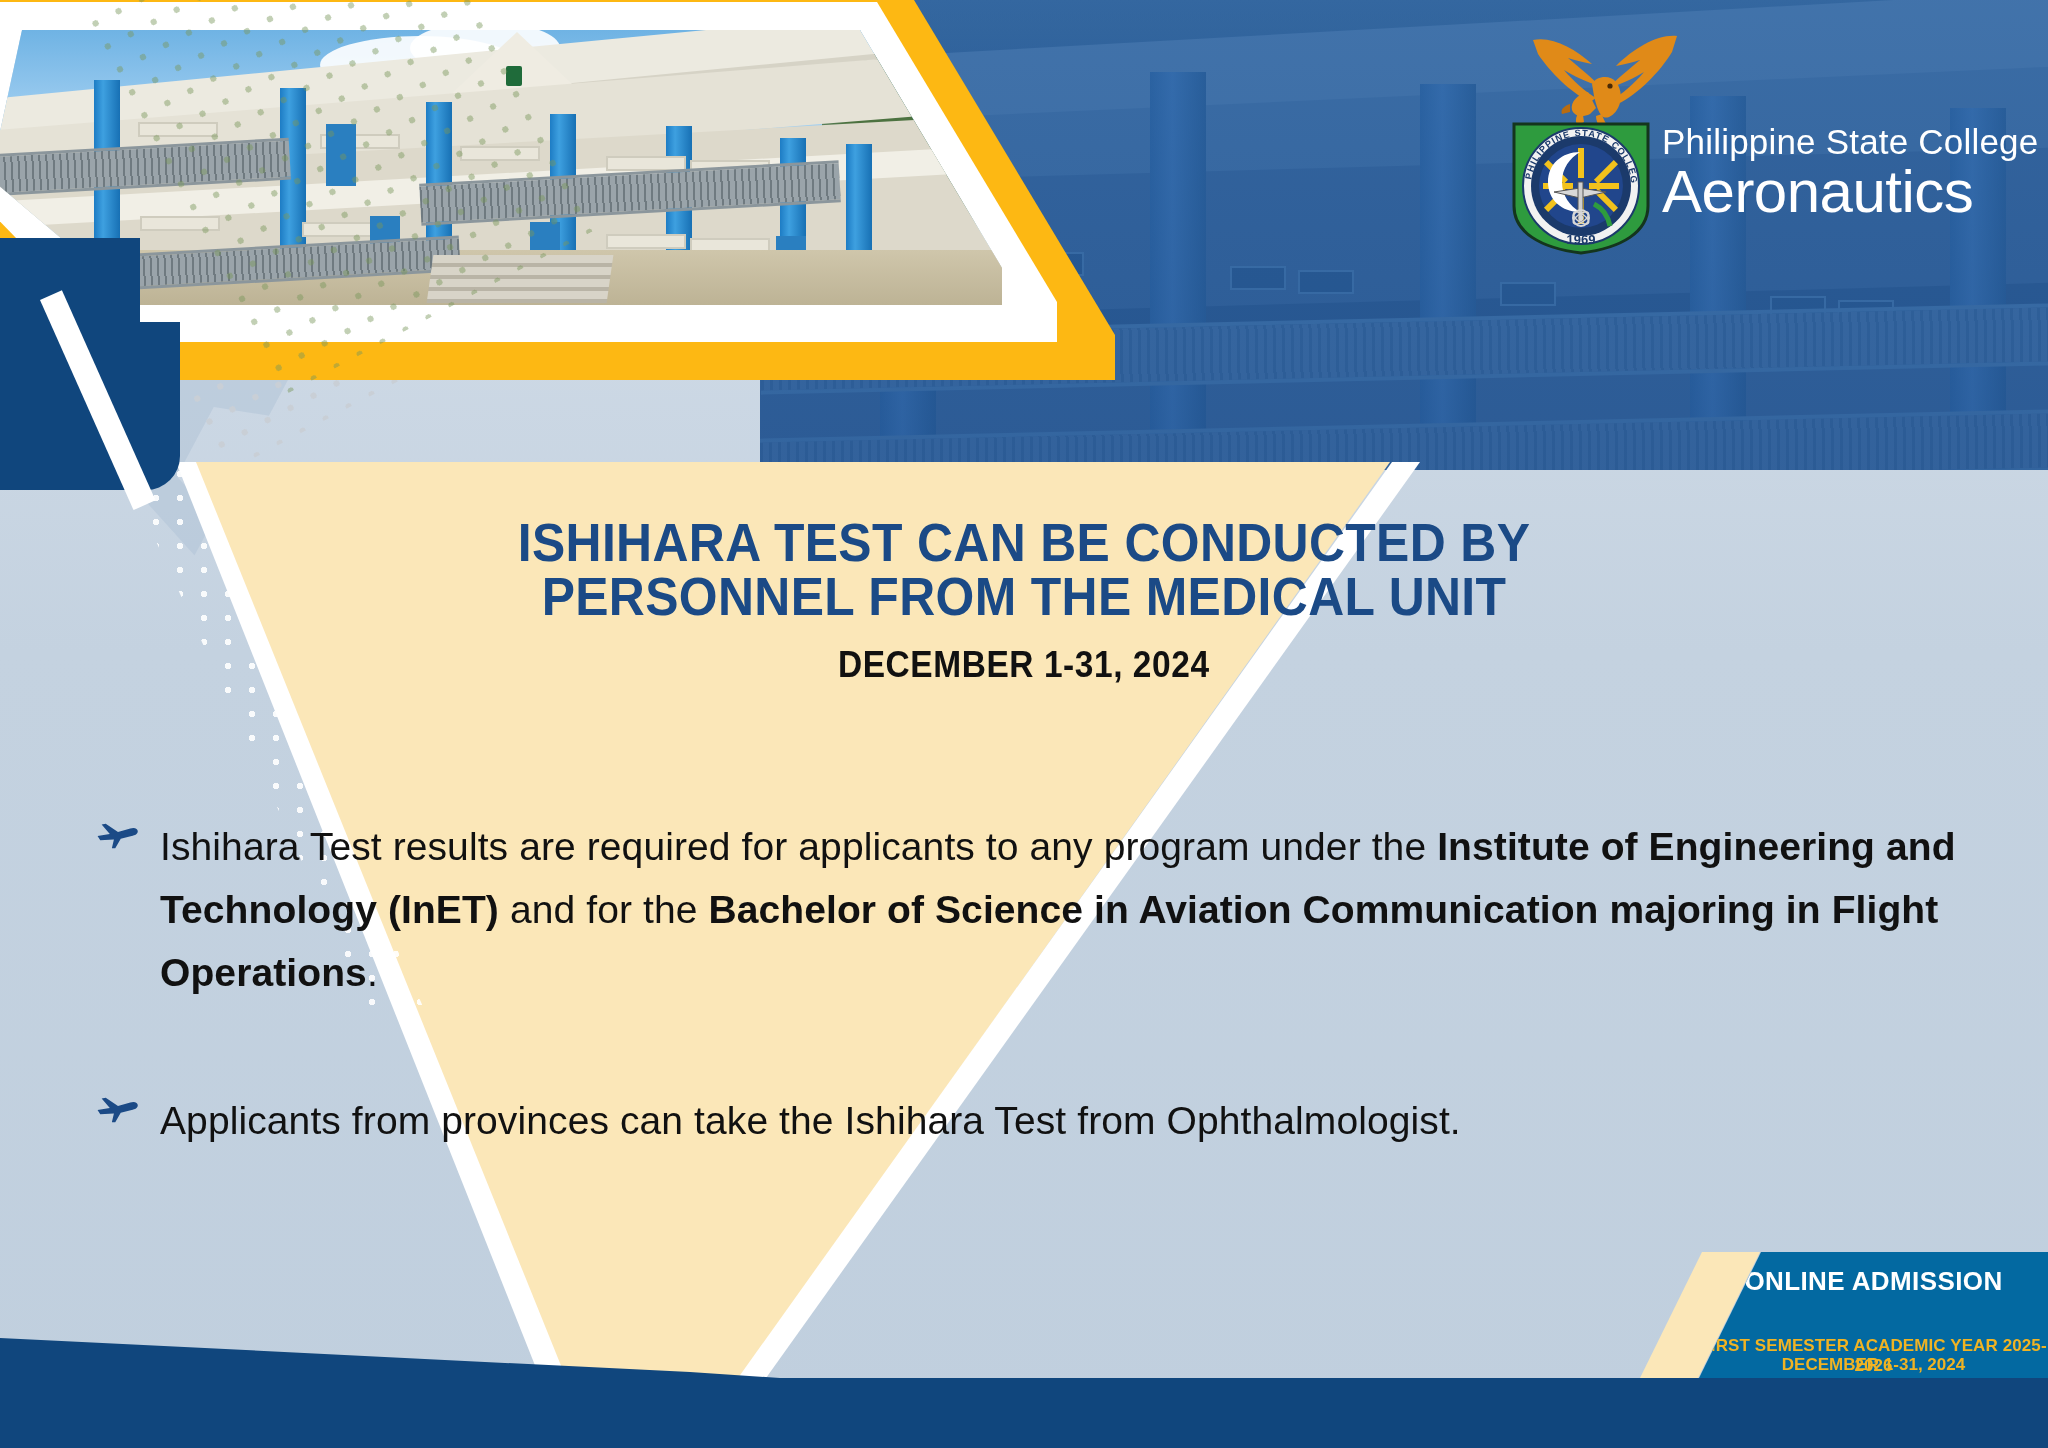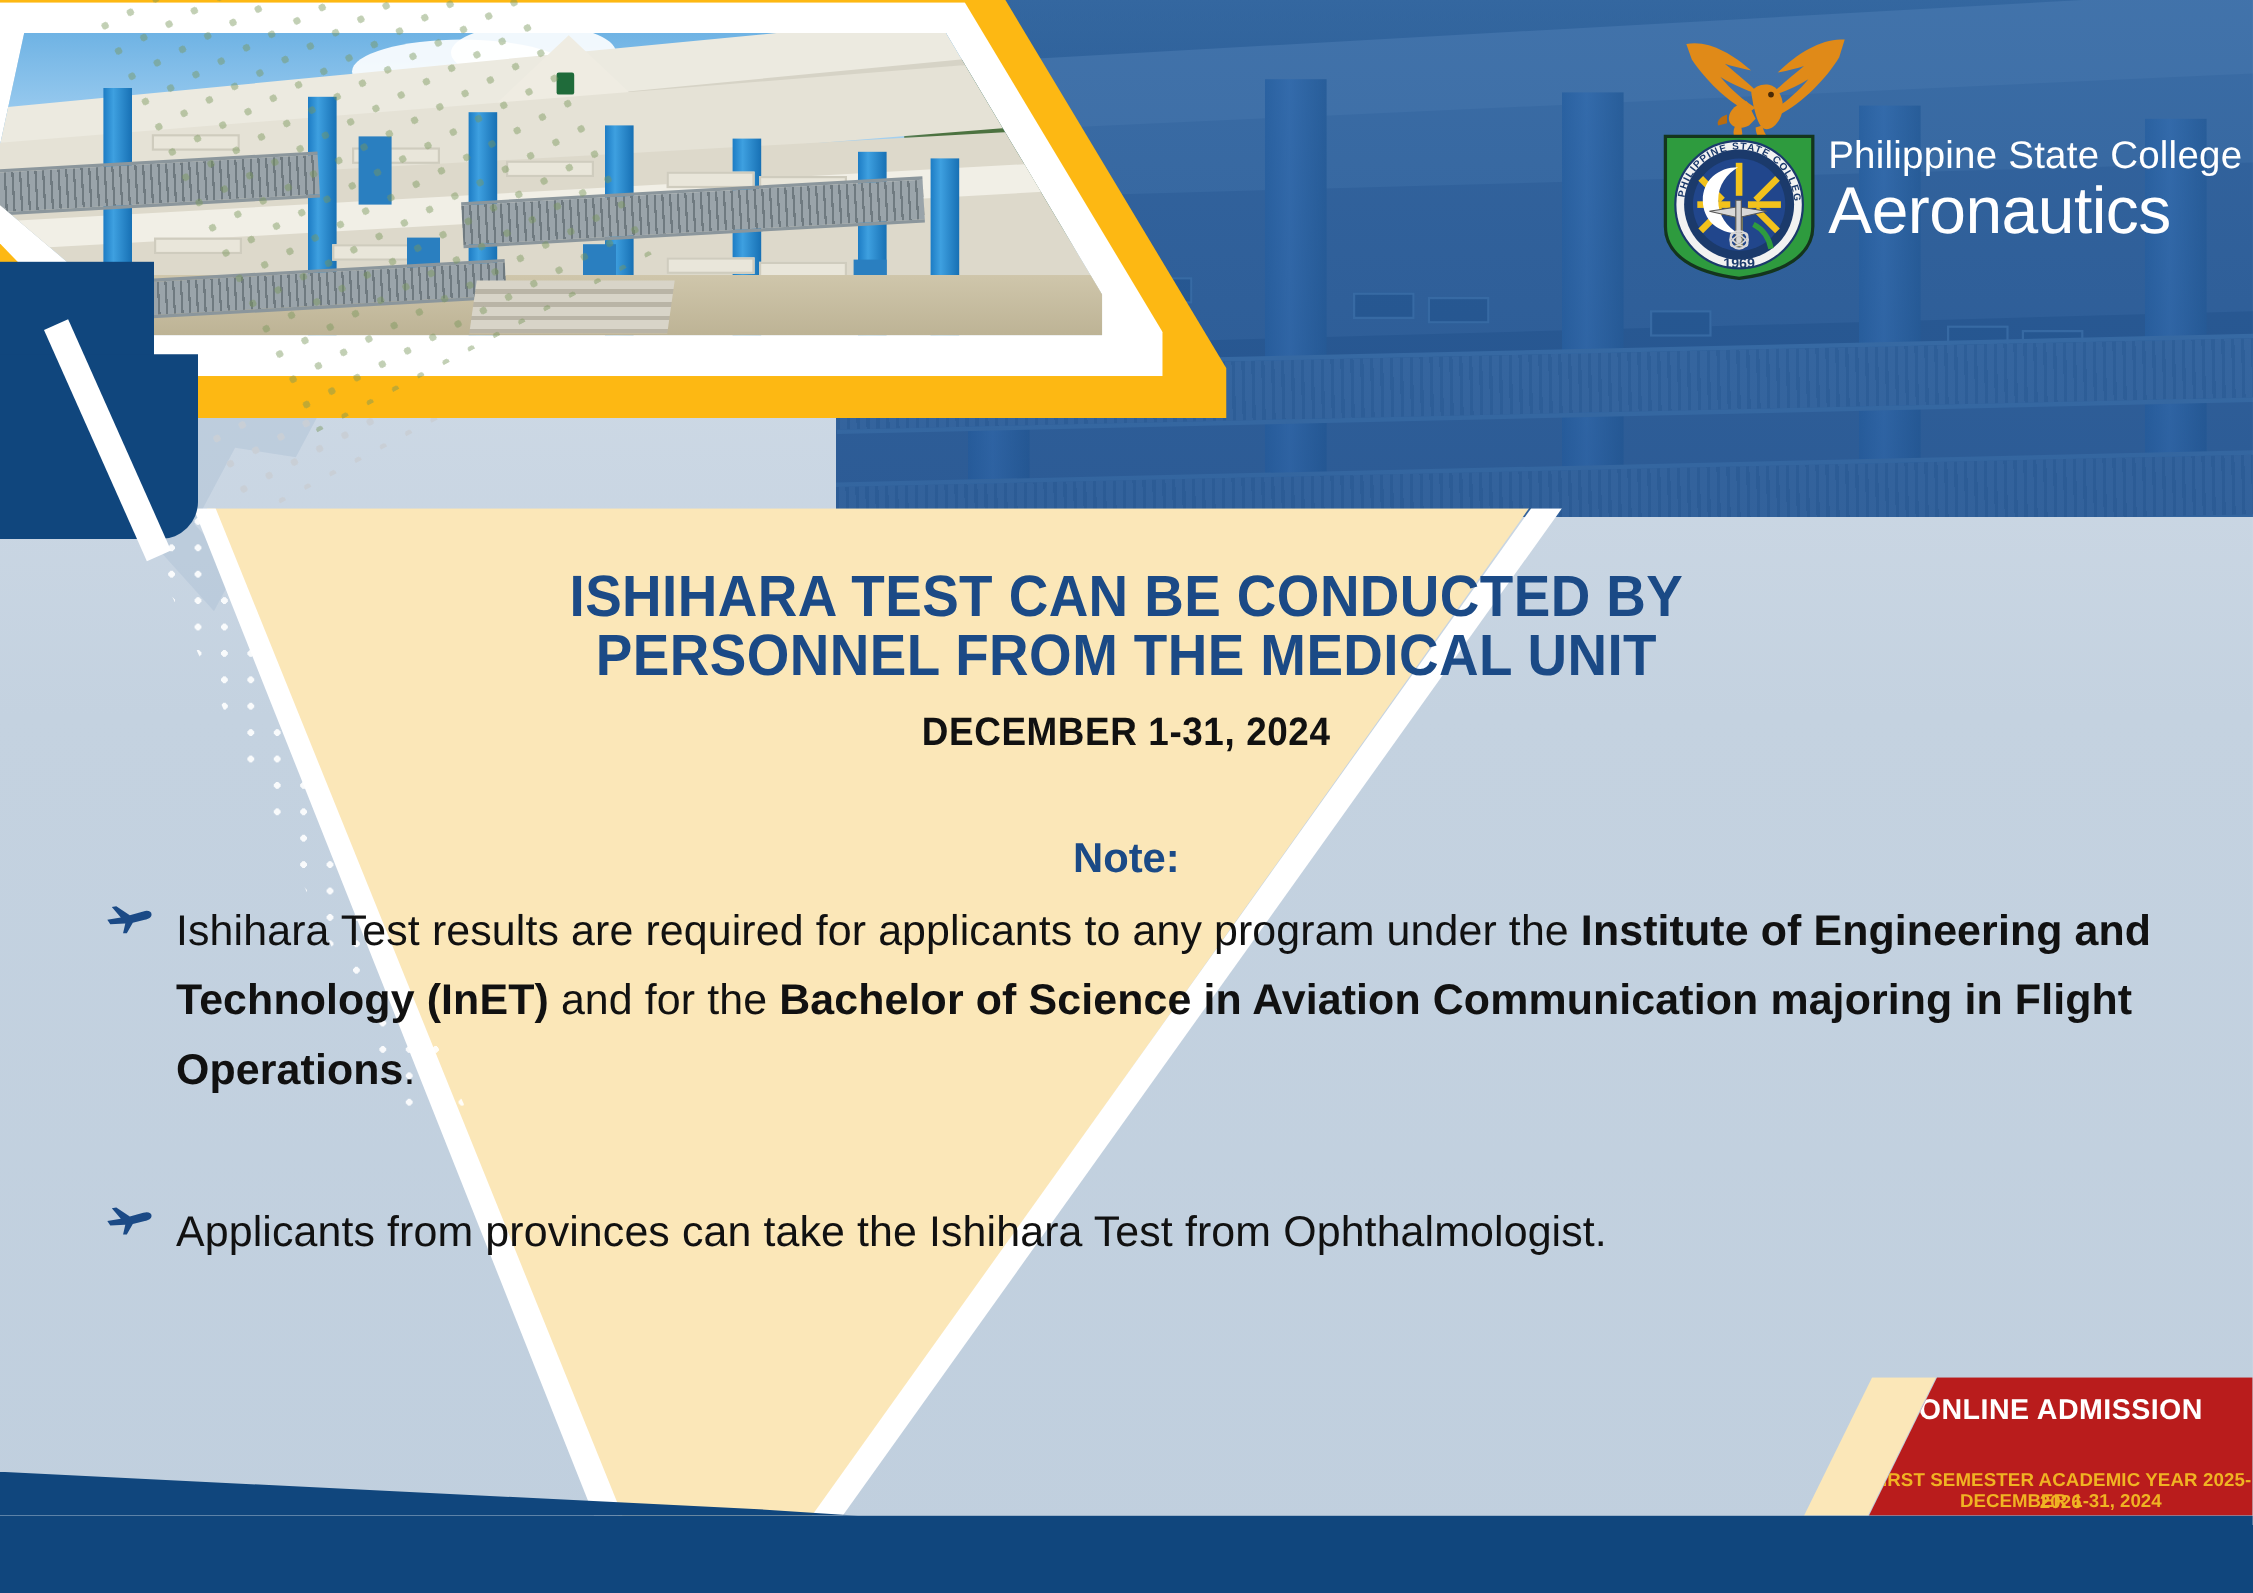--- a/index.html
+++ b/index.html
@@ -258,21 +258,21 @@
   .btext {
     margin-left:64px;
     font-size:39px; line-height:1.62; color:#111111;
     letter-spacing:.1px;
   }
   .btext b { font-weight:bold; }
 
   
   .badge {
     position:absolute; top:1252px; left:1699px; width:349px; height:126px;
-    background:#b91c1c;
+    background:#0369a1;
     clip-path:polygon(62px 0, 349px 0, 349px 126px, 0 126px);
     z-index:6;
   }
   .badge .b1 {
     position:absolute; top:14px; left:0; width:349px; text-align:center;
     color:#ffffff; font-weight:bold; font-size:26px; letter-spacing:.4px;
   }
   .badge .b2 {
     position:absolute; top:38px; left:0; width:349px; text-align:center;
     color:#ffffff; font-weight:bold; font-size:42px; letter-spacing:.2px;
@@ -424,21 +424,20 @@
 
     <div class="main-title">
       <span>ISHIHARA TEST CAN BE CONDUCTED BY</span>
       <span>PERSONNEL FROM THE MEDICAL UNIT</span>
     </div>
 
     <div class="main-date">
       <span>DECEMBER 1-31, 2024</span>
     </div>
 
-    <div class="note-label">Note:</div>
 
     <div class="bullets">
 
       <div class="bullet">
         <span class="plane">
           <svg viewBox="0 0 64 44" xmlns="http://www.w3.org/2000/svg">
             <path fill="currentColor" d="M2 25 L20 22 L8 8 L14 7 L32 19 L50 14 C56 12 61 14 61 18 C61 22 57 24 52 25 L36 29 L28 43 L23 43 L26 30 L6 31 Z"></path>
           </svg>
         </span>
         <div class="btext">

